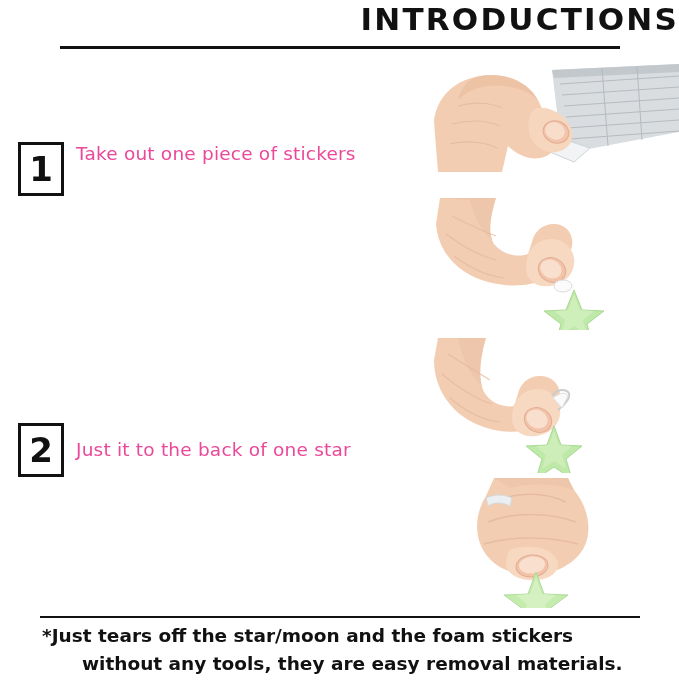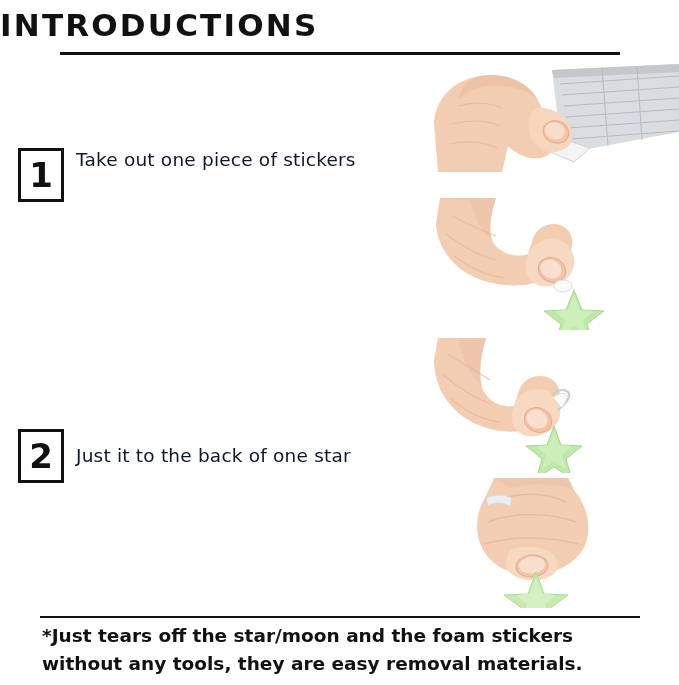--- a/index.html
+++ b/index.html
@@ -17,22 +17,22 @@
   }
   .page {
     position: relative;
     width: 679px;
     height: 685px;
     box-sizing: border-box;
   }
 
   
   .title-block {
-    padding-top: 8px;
-    text-align: left;
+    padding-top: 2px;
+    text-align: right;
   }
   .title {
     font-family: "DejaVu Sans", sans-serif;
     font-weight: bold;
     font-size: 31px;
     letter-spacing: 2.2px;
     color: #111111;
     line-height: 1.1;
     margin: 0;
   }
@@ -66,21 +66,21 @@
     font-weight: bold;
     line-height: 1;
     font-family: "DejaVu Sans", sans-serif;
     color: #111111;
   }
   .step-text {
     position: absolute;
     left: 76px;
     font-size: 18.5px;
     line-height: 1.45;
-    color: #0f172a;
+    color: #ec4899;
     letter-spacing: .2px;
     font-family: "DejaVu Sans", sans-serif;
   }
   .step-text .l2 { display: block; }
 
   
   #step-1 .step-num { top: 85px; }
   #step-1 .step-text { top: 84px; }
   #step-2 .step-num { top: 229px; }
   #step-2 .step-text { top: 243px; }
@@ -110,21 +110,21 @@
     position: absolute;
     left: 42px;
     top: 622px;
     width: 600px;
     font-size: 18.5px;
     line-height: 1.5;
     color: #111111;
     font-family: "DejaVu Sans", sans-serif;
     font-weight: bold;
   }
-  .footer-note .l2 { display: block; }
+  .footer-note .l2 { display: block; margin-left: 40px; }
 </style>
 </head>
 <body>
 
 <div class="page">
 
   <div class="title-block">
     <h1 class="title">INTRODUCTIONS</h1>
     <div class="title-rule"></div>
   </div>

